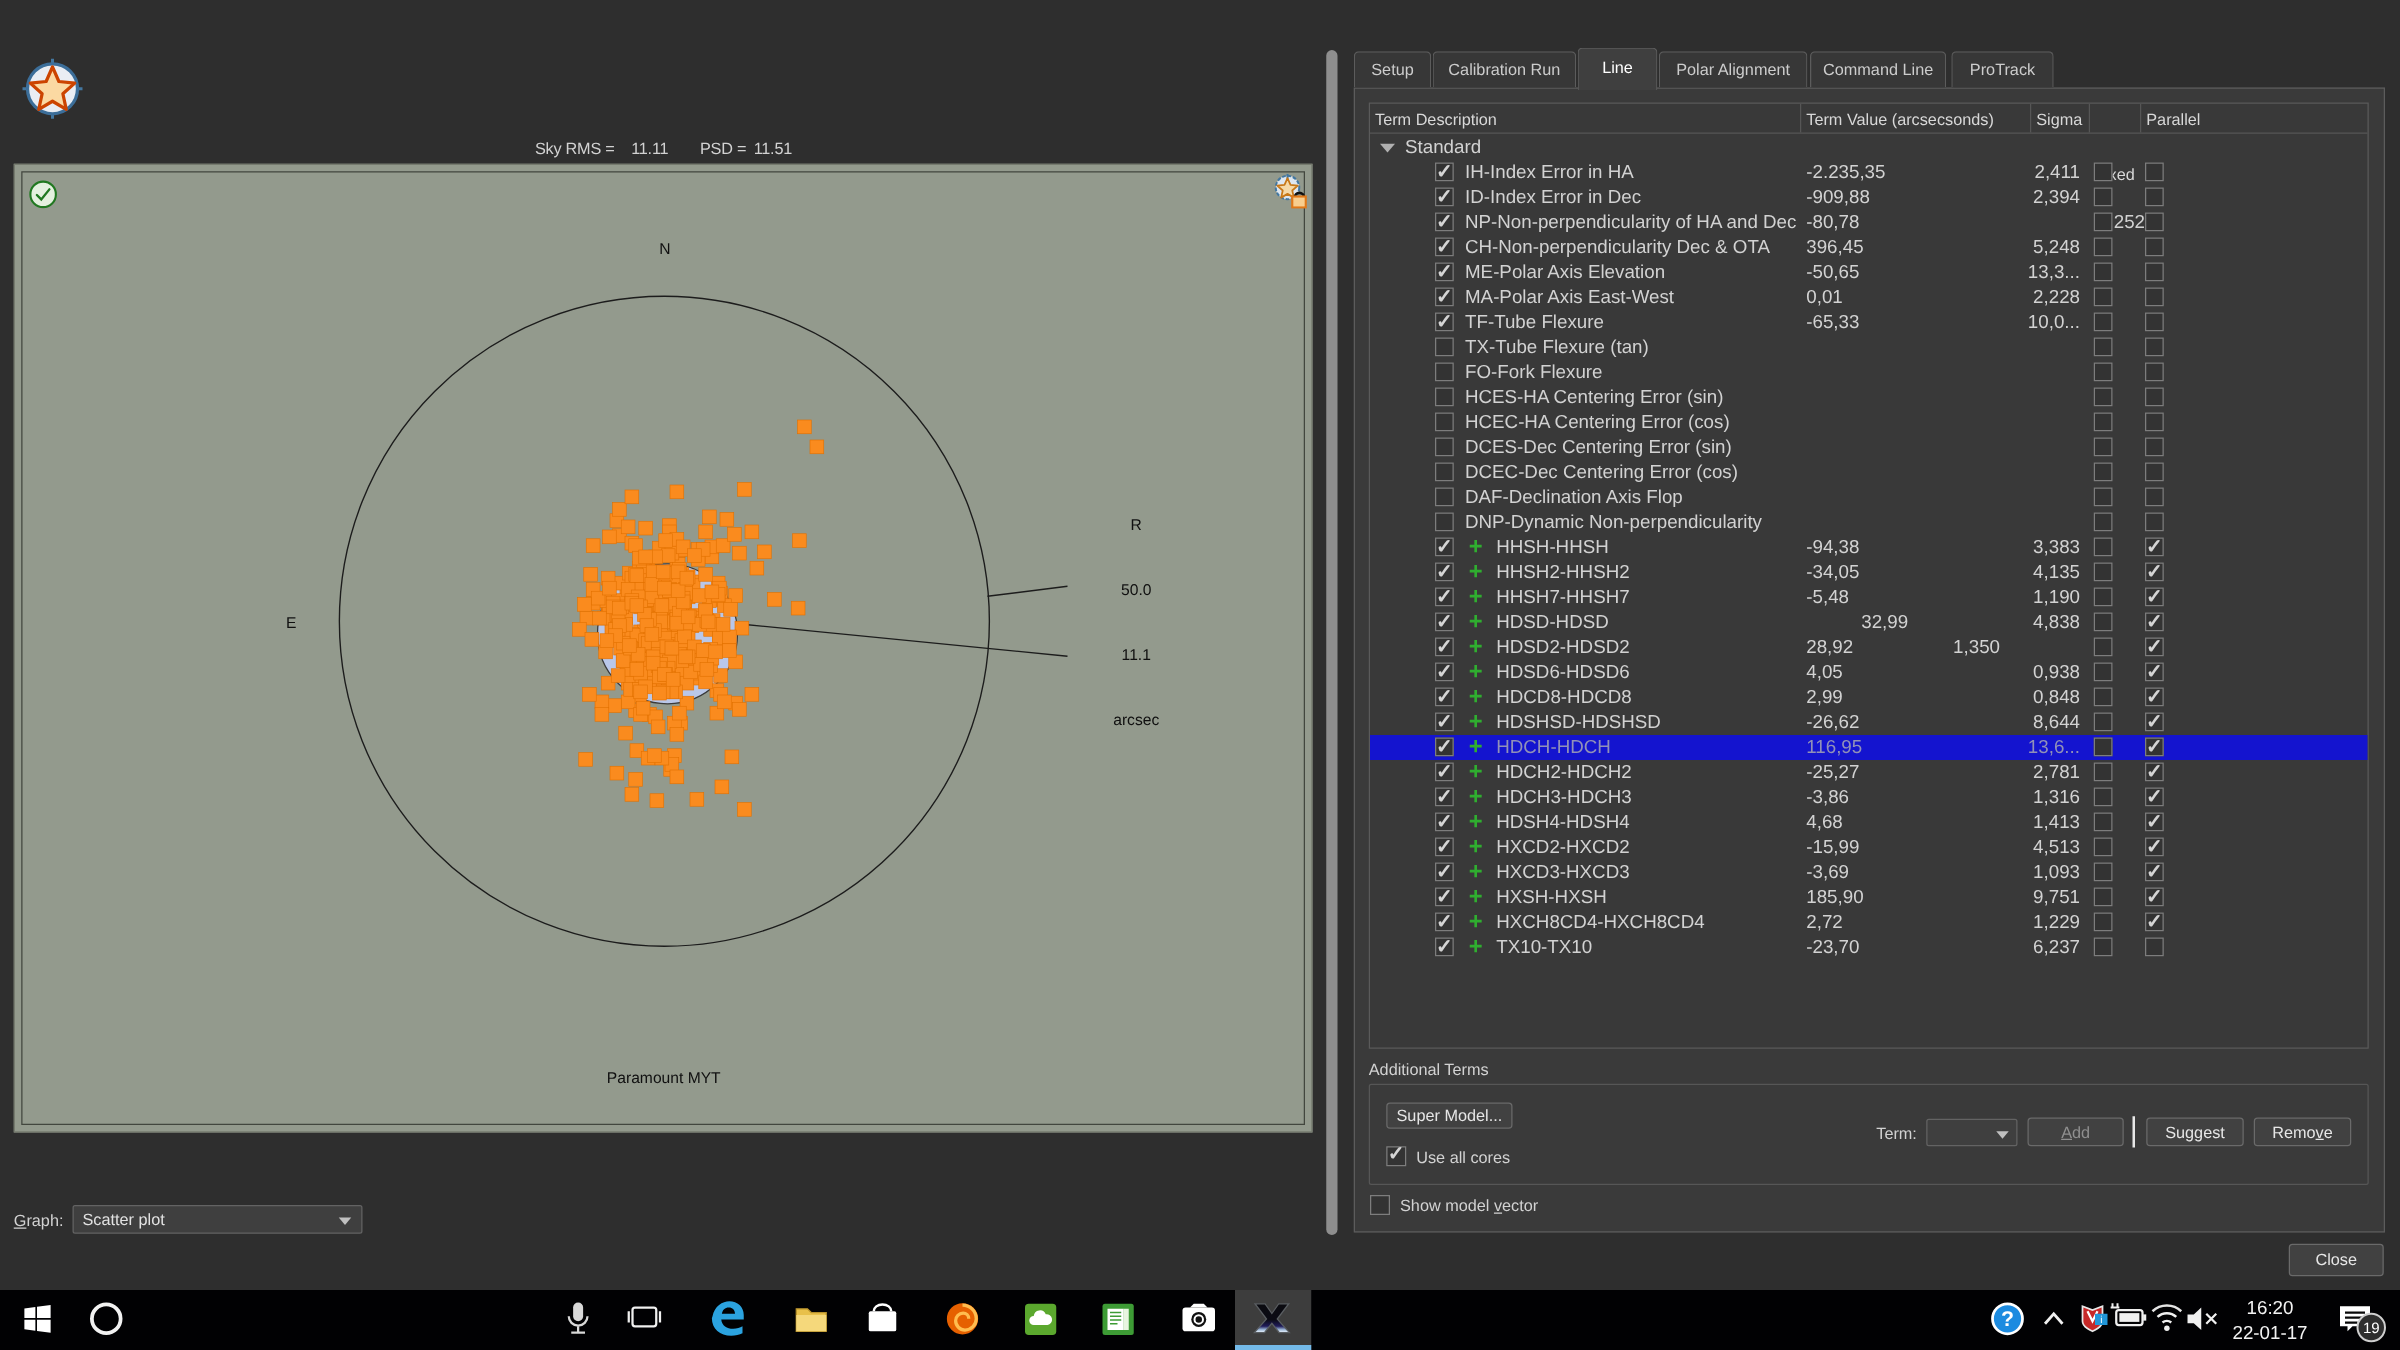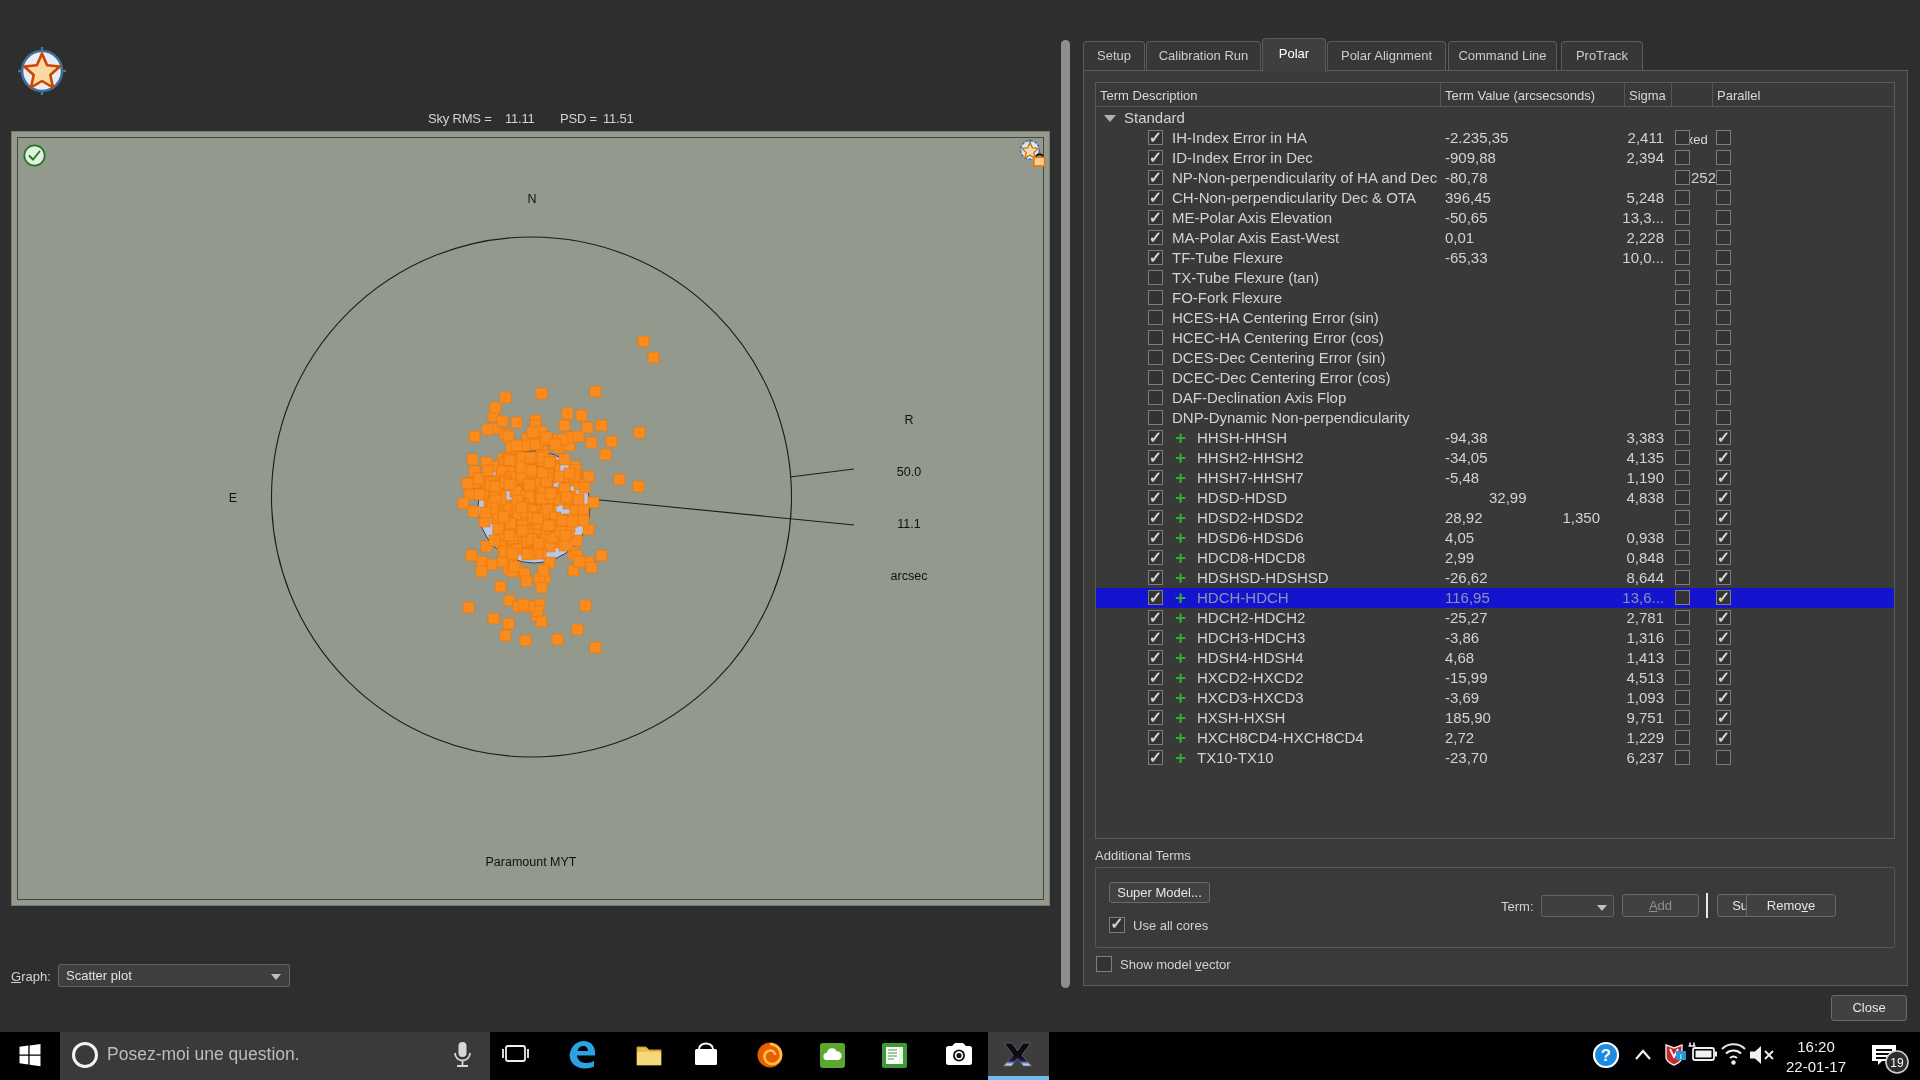--- a/index.html
+++ b/index.html
@@ -545,21 +545,21 @@
   <div class="abs" style="left:58px;top:964px;width:232px;height:23px;background:#3f3f3f;border:1px solid #636363;border-radius:2px;z-index:6;">
     <div class="abs" style="left:7px;top:3px;font-size:13px;color:#e2e2e2;">Scatter plot</div>
     <div class="abs" style="right:8px;top:9px;width:0;height:0;border-left:5px solid transparent;border-right:5px solid transparent;border-top:6px solid #c0c0c0;"></div>
   </div>
 
   <div id="splitter"></div>
 
   <div id="pane"></div>
   <div class="tab" style="left:1083px;width:62px;">Setup</div>
   <div class="tab" style="left:1146px;width:115px;">Calibration Run</div>
-  <div class="tab sel" style="left:1262px;width:64px;">Polar</div>
+  <div class="tab sel" style="left:1262px;width:64px;">Line</div>
   <div class="tab" style="left:1327px;width:119px;">Polar Alignment</div>
   <div class="tab" style="left:1448px;width:109px;">Command Line</div>
   <div class="tab" style="left:1561px;width:82px;">ProTrack</div>
 
   <div id="tablefrm"></div>
   <div class="hsep" style="left:1440px;"></div>
   <div class="hsep" style="left:1624px;"></div>
   <div class="hsep" style="left:1671px;"></div>
   <div class="hsep" style="left:1712px;"></div>
   <div id="hline"></div>
@@ -811,29 +811,26 @@
   <div class="cb" style="left:1109px;top:917px;width:16px;height:16px;z-index:6;"></div>
   <div class="ck" style="left:1109px;top:914px;width:16px;z-index:7;">✓</div>
   <div class="lbl" style="left:1133px;top:918px;">Use all cores</div>
   <div class="lbl" style="left:1501px;top:899px;">Term:</div>
   <div id="combo">
       <div class="arr"></div>
     </div>
   <div class="btn" style="left:1622px;top:894px;width:77px;height:23px;line-height:21px;color:#8f8f8f;"><u>A</u>dd</div>
   <div id="vsep"></div>
   <div class="btn" style="left:1717px;top:894px;width:78px;height:23px;line-height:21px;">Su<u>g</u>gest</div>
-  <div class="btn" style="left:1746px;top:894px;width:90px;height:23px;line-height:21px;">Remo<u>v</u>e</div>
+  <div class="btn" style="left:1803px;top:894px;width:78px;height:23px;line-height:21px;">Remo<u>v</u>e</div>
   <div class="cb" style="left:1096px;top:956px;width:16px;height:16px;z-index:6;"></div>
   <div class="lbl" style="left:1120px;top:957px;">Show model <u>v</u>ector</div>
   <div class="btn" style="left:1831px;top:995px;width:76px;height:26px;line-height:24px;">Close</div>
 
   <div id="taskbar">
-    <div id="search">
-        <span>Posez-moi une question.</span>
-      </div>
     <div class="abs" style="left:988px;top:0;width:61px;height:48px;background:#3d3d3d;"></div>
     <div class="abs" style="left:988px;top:44px;width:61px;height:4px;background:#74bae9;"></div>
     <svg class="abs" style="left:0;top:0;" width="1920" height="48" viewBox="0 0 1920 48">
 
       <g fill="#ffffff">
         <path d="M19.5 14.8 L28.3 13.6 L28.3 22.4 L19.5 22.4 Z"></path>
         <path d="M29.6 13.4 L40.5 11.9 L40.5 22.4 L29.6 22.4 Z"></path>
         <path d="M19.5 23.7 L28.3 23.7 L28.3 32.5 L19.5 31.3 Z"></path>
         <path d="M29.6 23.7 L40.5 23.7 L40.5 34.2 L29.6 32.7 Z"></path>
       </g>

